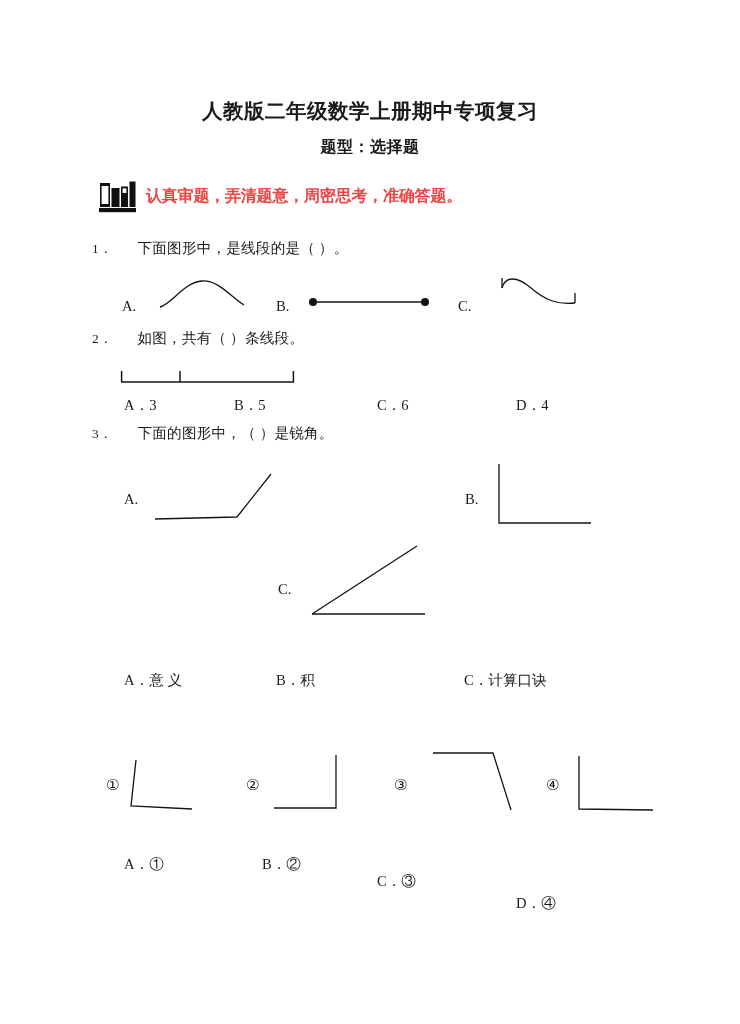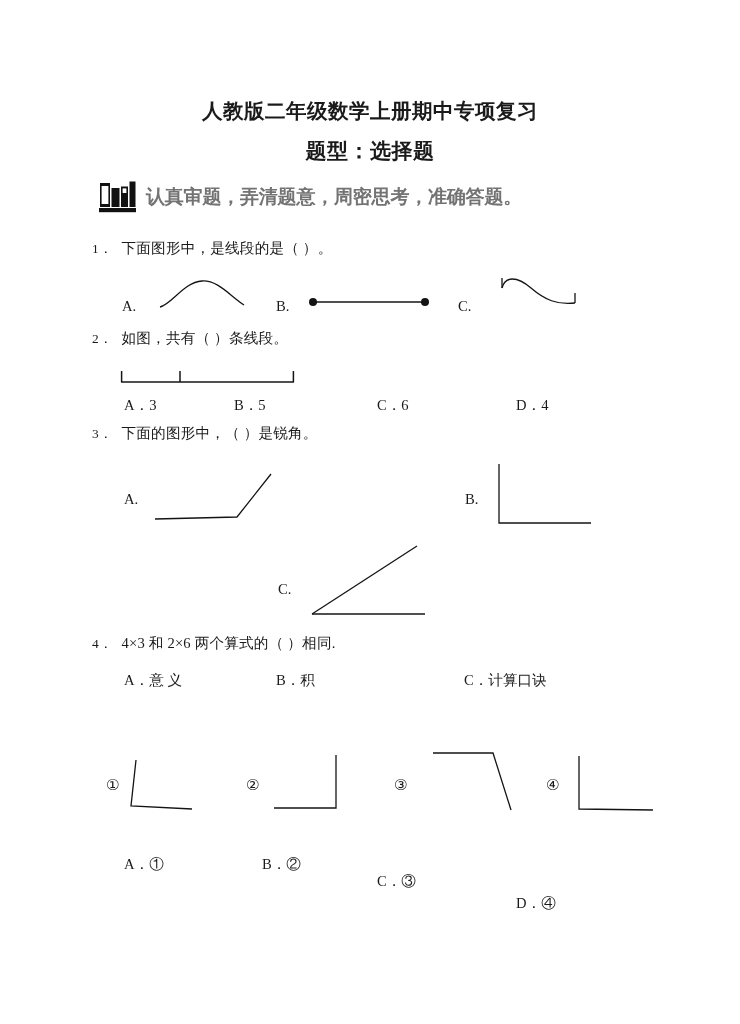--- a/index.html
+++ b/index.html
@@ -33,61 +33,61 @@
     font-weight: 700;
     letter-spacing: 0.5px;
     font-family: "Liberation Serif", "DejaVu Serif", serif;
   }
   .doc-subtitle {
     position: absolute;
     left: 0;
     top: 137px;
     width: 740px;
     text-align: center;
-    font-size: 21px;
+    font-size: 16px;
     font-weight: 700;
     letter-spacing: 0.5px;
   }
 
   
   .notice {
     position: absolute;
     left: 99px;
     top: 180px;
     display: flex;
     align-items: center;
     gap: 9px;
   }
   .books-icon {
     width: 38px;
     height: 33px;
     display: block;
   }
   .notice-text {
-    font-size: 19px;
+    font-size: 16px;
     font-weight: 700;
-    color: #737373;
+    color: #ef4444;
     letter-spacing: -0.2px;
     white-space: nowrap;
     font-family: "Liberation Sans", "DejaVu Sans", sans-serif;
   }
 
   
   .q {
     position: absolute;
     left: 92px;
     font-size: 14.6px;
     white-space: nowrap;
     letter-spacing: 0.2px;
   }
   .q .num {
     font-family: "Liberation Serif", "DejaVu Serif", serif;
     font-size: 13.4px;
   }
-  .q .body { margin-left: 9px; }
+  .q .body { margin-left: 25px; }
 
   
   .optrow {
     position: absolute;
     font-size: 14.6px;
     white-space: nowrap;
   }
   .optrow span.opt {
     position: absolute;
     top: 0;
@@ -218,23 +218,20 @@
   </div>
 
   <div class="figlabel" style="left:278px; top:581px;">C.</div>
   <div class="fig" style="left:307px; top:543px;">
     <svg width="122" height="76" viewBox="0 0 122 76">
       <line class="stroke-thin" x1="5" y1="71" x2="118" y2="71"></line>
       <line class="stroke-thin" x1="5" y1="71" x2="110" y2="3"></line>
     </svg>
   </div>
 
-  <div class="q" style="top:634px;">
-    <span class="num">4．</span><span class="body">4×3 和 2×6 两个算式的（      ）相同.</span>
-  </div>
 
   <div class="optrow" style="left:124px; top:671px; width:520px;">
     <span class="opt" style="left:0px;">A．意 义</span>
     <span class="opt" style="left:152px;">B．积</span>
     <span class="opt" style="left:340px;">C．计算口诀</span>
   </div>
 
 
   <div class="circnum" style="left:106px; top:776px;">①</div>
   <div class="fig" style="left:126px; top:757px;">

